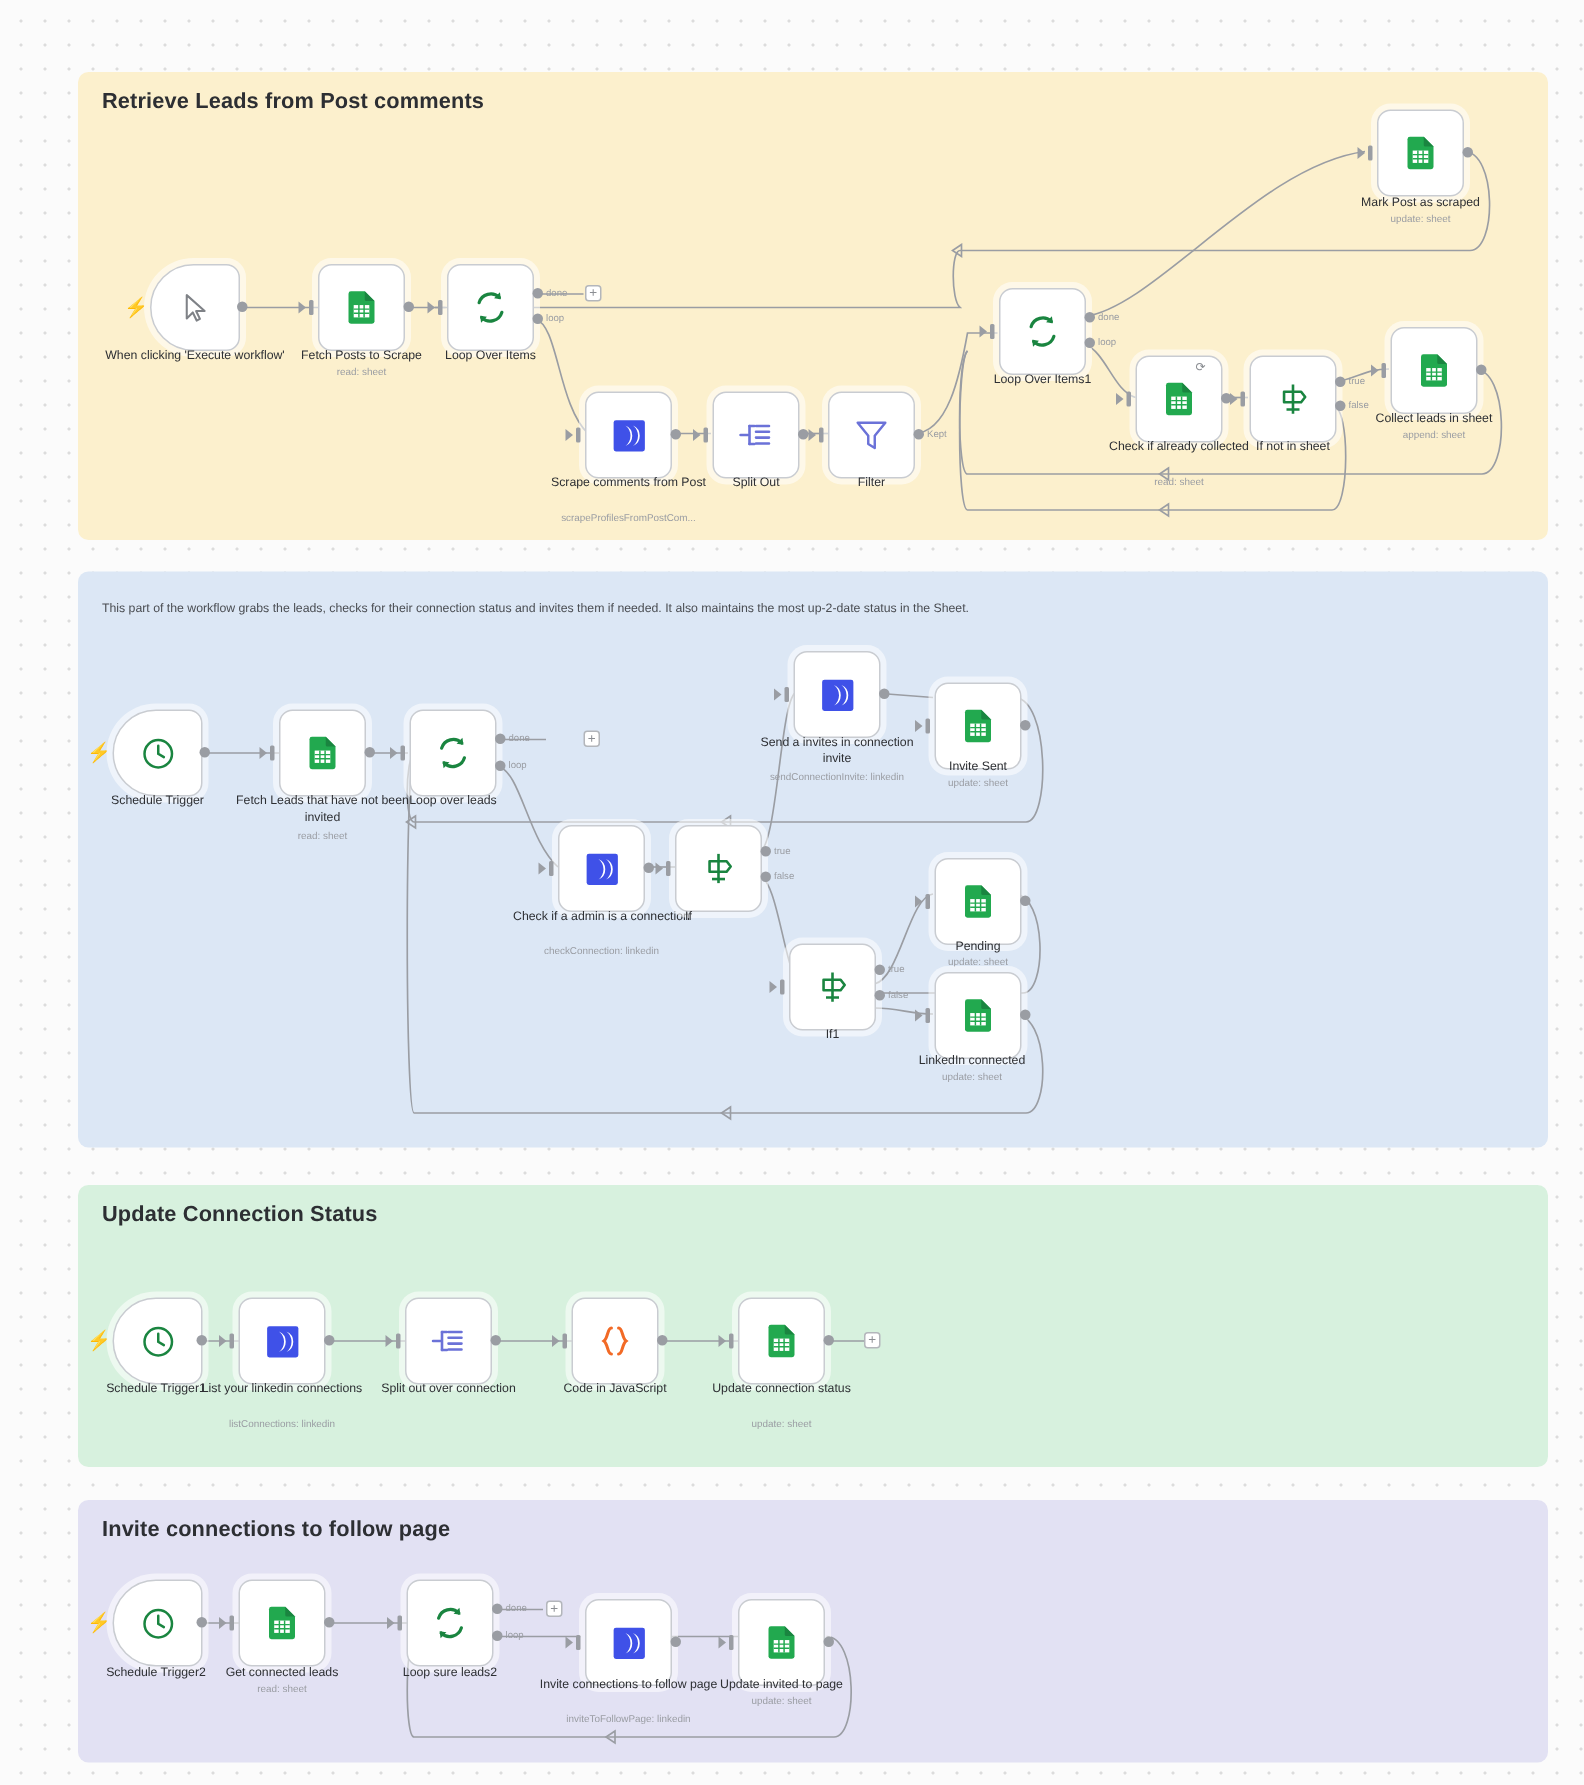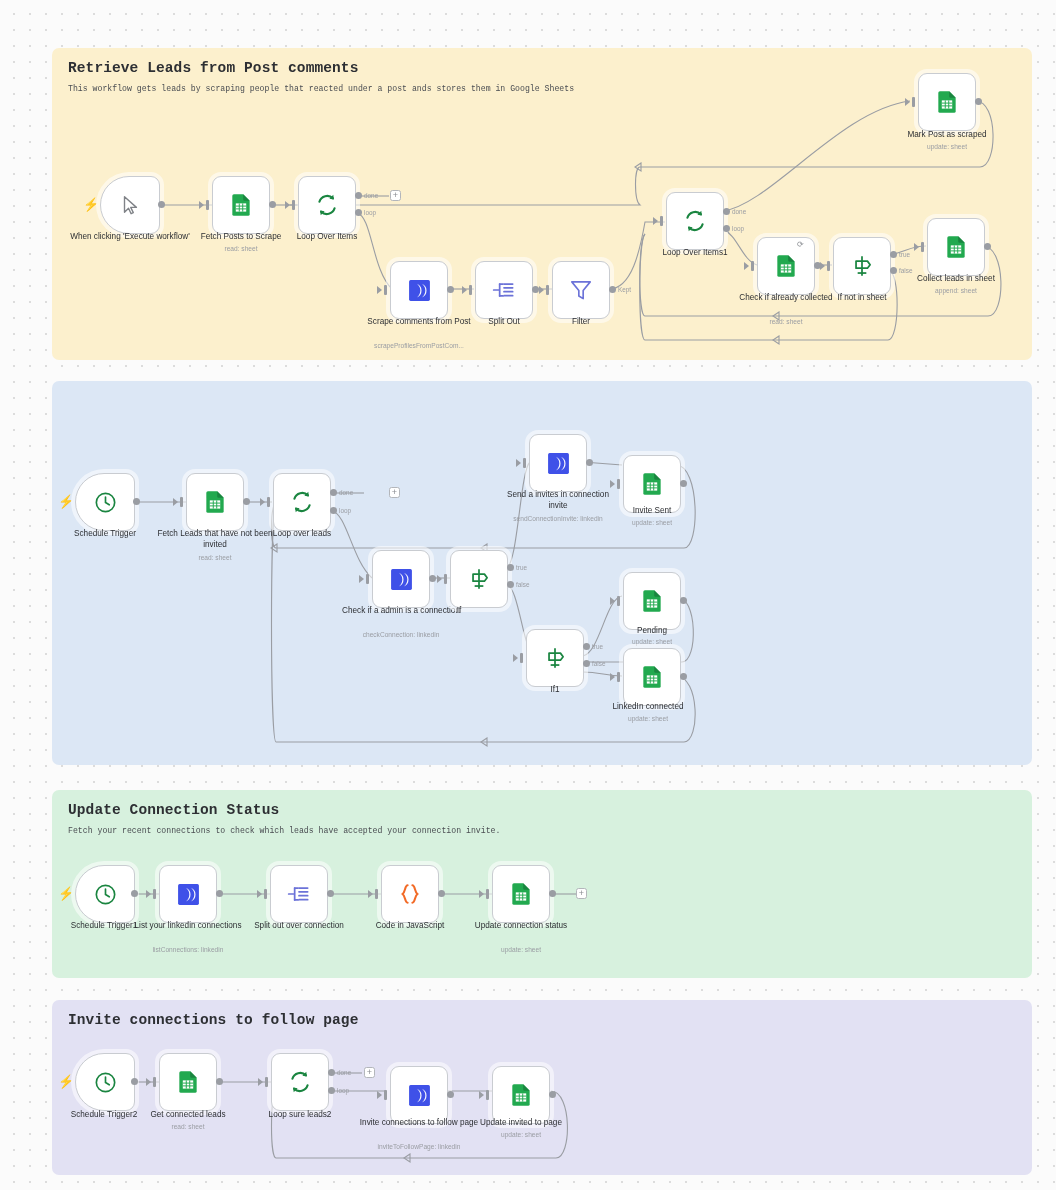--- a/index.html
+++ b/index.html
@@ -17,21 +17,20 @@
     background-size: 16px 16px;
     background-position: 6px 6px;
   }
 
   
   .sticky {
     position: absolute;
     border-radius: 7px;
     padding: 12px 16px;
     overflow: hidden;
-    font-family: Liberation Mono, monospace;
   }
   .sticky .s-title {
     font-size: 14.5px;
     font-weight: bold;
     color: #2d2f33;
     letter-spacing: .1px;
   }
   .sticky .s-desc {
     font-size: 8.2px;
     color: #4a4d52;
@@ -123,21 +122,20 @@
   svg.wires { position: absolute; left: 0; top: 0; overflow: visible; pointer-events: none; }
   svg.wires path { fill: none; stroke: #9a9da3; stroke-width: 1.1; }
 </style>
 </head>
 <body>
 
 <div id="canvas">
 
   <div class="sticky" style="left:52px; top:48px; width:980px; height:312px; background:#fcf0cd;">
     <div class="s-title">Retrieve Leads from Post comments</div>
-    <div class="s-desc">This workflow gets leads by scraping people that reacted under a post ands stores them in Google Sheets</div>
   </div>
 
   <svg class="wires" width="1056" height="1190">
 
     <path d="M160,205 L214,205"></path>
 
     <path d="M270,205 L297,205"></path>
 
     <path d="M357,196 L389,196"></path>
 
@@ -336,20 +334,21 @@
         </svg>
     </span>
   </div>
   <div class="inbar" style="left:912px; top:97px;"></div>
   <div class="arrow" style="left:905px; top:98px;"></div>
   <div class="port" style="left:975px; top:98px;"></div>
   <div class="nlabel" style="left:887px; top:130px;">Mark Post as scraped</div>
   <div class="nsub" style="left:887px; top:143px;">update: sheet</div>
 
   <div class="sticky" style="left:52px; top:381px; width:980px; height:384px; background:#dce7f5;">
+    <div class="s-desc">This part of the workflow grabs the leads, checks for their connection status and invites them if needed. It also maintains the most up-2-date status in the Sheet.</div>
   </div>
 
   <svg class="wires" width="1056" height="1190">
     <path d="M135,502 L188,502"></path>
     <path d="M245,502 L272,502"></path>
     <path d="M332,493 L364,493"></path>
     <path d="M332,511 C347,514 352,560 372,578"></path>
     <path d="M429,578 L450,578"></path>
     <path d="M506,568 C518,566 520,470 530,462"></path>
     <path d="M506,584 C518,586 522,640 532,656"></path>
@@ -519,21 +518,20 @@
     </span>
   </div>
   <div class="inbar" style="left:617px; top:672px;"></div>
   <div class="arrow" style="left:610px; top:673px;"></div>
   <div class="port" style="left:680px; top:673px;"></div>
   <div class="nlabel" style="left:588px; top:702px;">LinkedIn connected</div>
   <div class="nsub" style="left:588px; top:715px;">update: sheet</div>
 
   <div class="sticky" style="left:52px; top:790px; width:980px; height:188px; background:#d7f1de;">
     <div class="s-title">Update Connection Status</div>
-    <div class="s-desc">Fetch your recent connections to check which leads have accepted your connection invite.</div>
   </div>
 
   <svg class="wires" width="1056" height="1190">
     <path d="M133,894 L160,894"></path>
     <path d="M217,894 L272,894"></path>
     <path d="M329,894 L383,894"></path>
     <path d="M440,894 L494,894"></path>
     <path d="M551,894 L576,894"></path>
   </svg>
 

